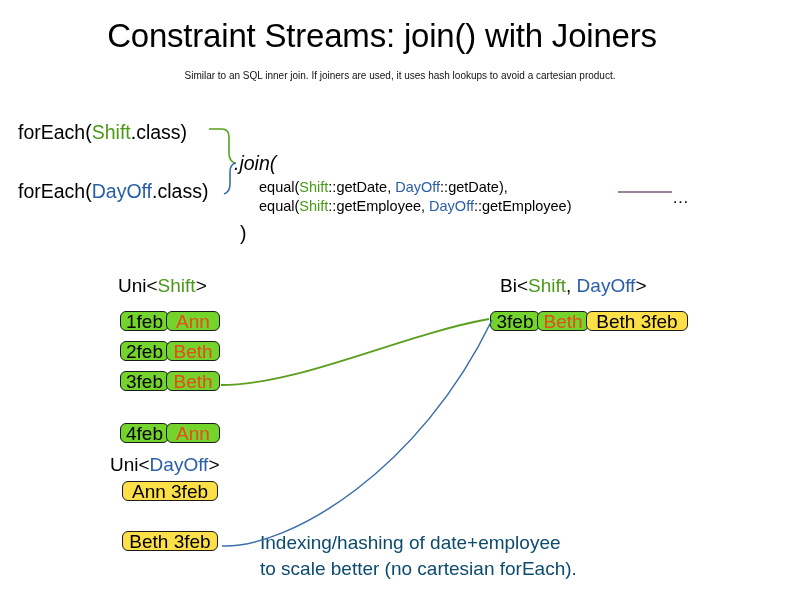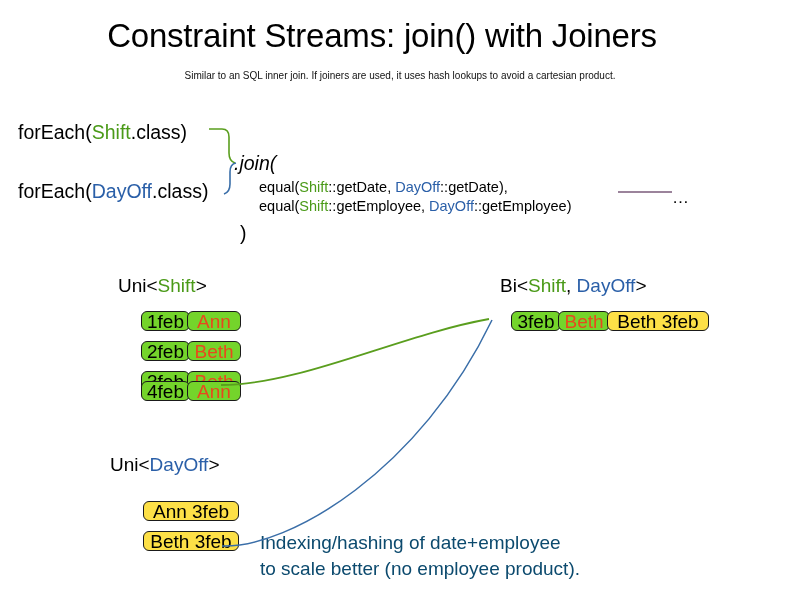--- a/index.html
+++ b/index.html
@@ -67,21 +67,20 @@
   .label-uni-shift  { left: 118px; top: 275px; text-align: center; }
   .label-uni-dayoff { left: 110px; top: 454px; }
   .label-bi         { left: 500px; top: 275px; }
 
   
   .tuple {
     position: absolute;
     display: flex;
     align-items: stretch;
     height: 20px;
-    margin-left: 21px;
   }
   .cell {
     display: flex;
     align-items: center;
     justify-content: center;
     border: 1.4px solid #1a1a1a;
     border-radius: 6px;
     font-size: 19px;
     line-height: 1;
     box-sizing: border-box;
@@ -95,26 +94,26 @@
 
   .cell + .cell { margin-left: -3px; }
 
   
   .shift-row        { left: 120px; }
   .shift-row .date  { width: 49px; }
   .shift-row .name  { width: 54px; }
   .shift-row-0 { top: 311px; }
   .shift-row-1 { top: 341px; }
   .shift-row-2 { top: 371px; }
-  .shift-row-3 { top: 381px; }
+  .shift-row-3 { top: 423px; }
 
   
   .dayoff-row        { left: 122px; }
   .dayoff-row .plain { width: 96px; }
-  .dayoff-row-0 { top: 501px; }
+  .dayoff-row-0 { top: 481px; }
   .dayoff-row-1 { top: 531px; }
 
   
   .bi-row            { left: 490px; top: 311px; }
   .bi-row .date      { width: 50px; }
   .bi-row .name      { width: 52px; }
   .bi-row .plain     { width: 102px; }
 
   
   .annotation {
@@ -184,21 +183,21 @@
 <div class="tuple dayoff-row dayoff-row-1">
   <div class="cell blue plain">Beth 3feb</div>
 </div>
 
 <div class="tuple bi-row">
   <div class="cell green date">3feb</div>
   <div class="cell green name">Beth</div>
   <div class="cell blue plain">Beth 3feb</div>
 </div>
 
-<div class="annotation"><span>Indexing/hashing of date+employee</span><br><span>to scale better (no employee product).</span></div>
+<div class="annotation"><span>Indexing/hashing of date+employee</span><br><span>to scale better (no cartesian forEach).</span></div>
 
 <svg class="connectors" width="800" height="600" viewBox="0 0 800 600">
 
   <path d="M 209 129 L 222 129 Q 229 129 229 137 L 229 153 Q 229 161 235 163" fill="none" stroke="#5a9e1e" stroke-width="1.6"></path>
 
   <path d="M 224 194 Q 230 192 230 184 L 230 172 Q 230 164 236 163" fill="none" stroke="#3a6ea8" stroke-width="1.6"></path>
 
   <line x1="618" y1="192" x2="672" y2="192" stroke="#7a5a7a" stroke-width="1.6"></line>
 
   <path d="M 221 385 C 300 385, 400 335, 489 319" fill="none" stroke="#5a9e1e" stroke-width="1.8"></path>

